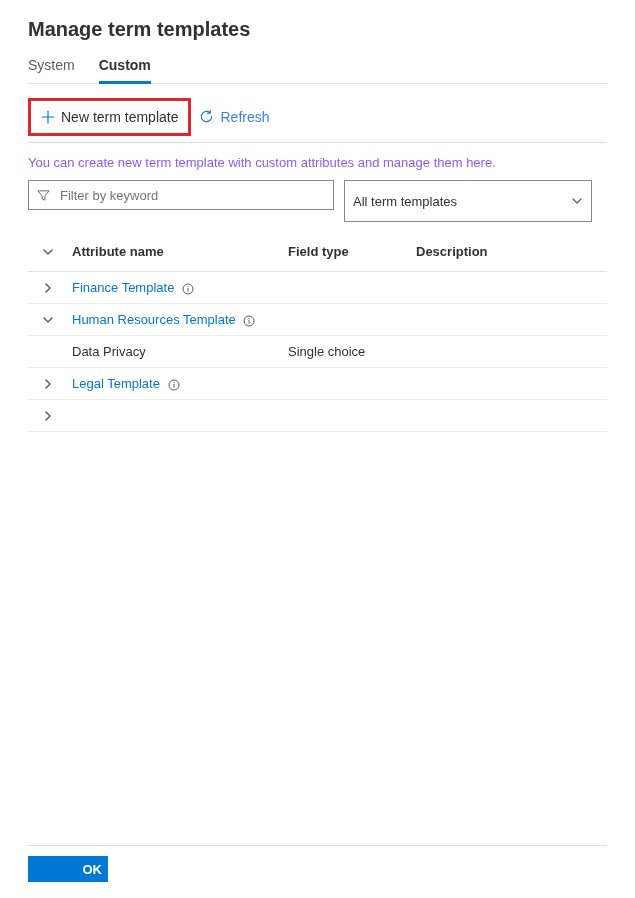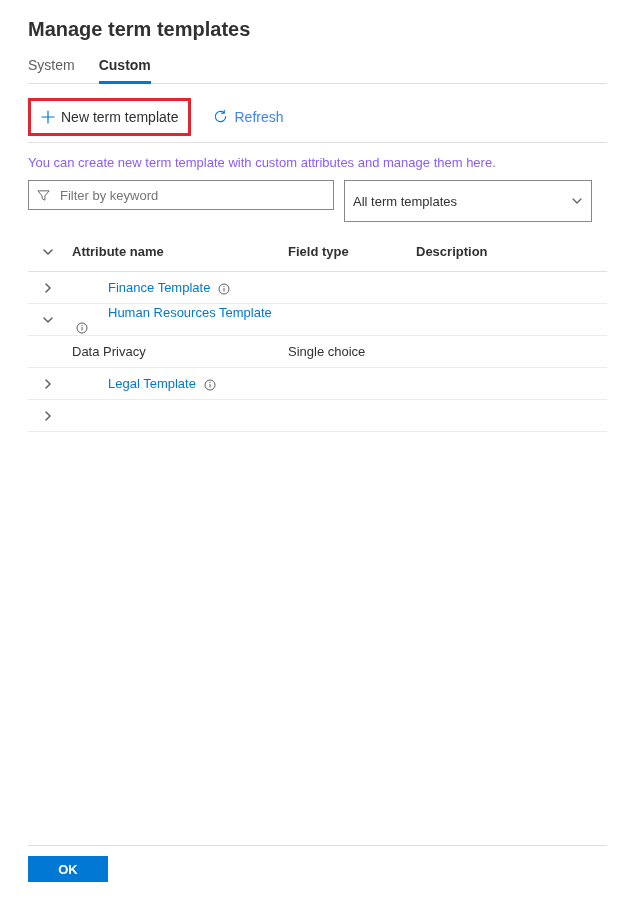--- a/index.html
+++ b/index.html
@@ -40,21 +40,20 @@
   .tab.active::after {
     content: "";
     position: absolute;
     left: 0; right: 0; bottom: -1px;
     height: 3px;
     background: #0078d4;
   }
   .toolbar-row {
     display: flex;
     align-items: center;
-    gap: 14px;
     border-bottom: 1px solid #e1dfdd;
     padding: 6px 0 6px 0;
     margin-top: 8px;
   }
   .btn-new {
     display: flex;
     align-items: center;
     gap: 6px;
     padding: 6px 8px;
     color: #323130;
@@ -127,21 +126,21 @@
   .col-name   { width: 220px; padding-left: 4px; }
   .col-field  { width: 128px; }
   .col-desc   { flex: 1; }
   .row {
     display: flex;
     align-items: center;
     min-height: 32px;
     border-bottom: 1px solid #edebe9;
     font-size: 13px;
   }
-  .row .col-name a { color: #0078d4; text-decoration: none; cursor: pointer; margin-left: 36px; }
+  .row .col-name a { color: #0078d4; text-decoration: none; cursor: pointer; }
   .row.child .col-name { padding-left: 4px; color: #323130; }
   .info-icon {
     display: inline-flex;
     vertical-align: middle;
     margin-left: 4px;
   }
   .footer {
     position: absolute;
     left: 28px;
     right: 28px;
@@ -151,20 +150,21 @@
   }
   .ok-btn {
     background: #0078d4;
     color: #fff;
     border: none;
     width: 80px;
     height: 26px;
     font-size: 13px;
     font-weight: 600;
     cursor: pointer;
+    text-align: right;
   }
   svg { display: block; }
 </style>
 </head>
 <body>
 
 <div class="panel">
   <div class="title">Manage term templates</div>
 
   <div class="tabs">

